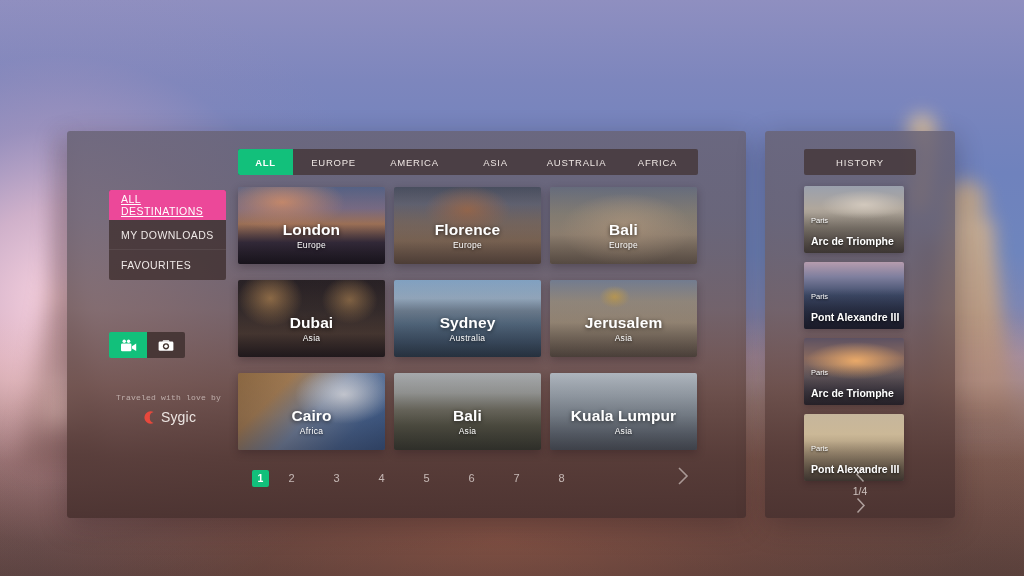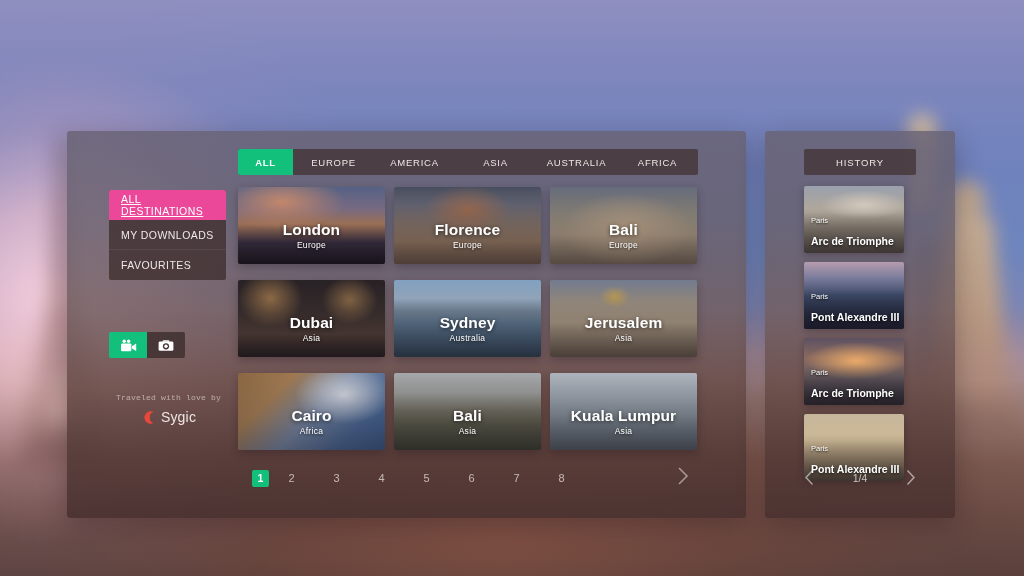--- a/index.html
+++ b/index.html
@@ -243,21 +243,21 @@
   }
   .hist-item .htext { position: absolute; left: 7px; bottom: 6px; color: #fff; }
   .hist-item .hcountry { font-size: 7.5px; text-shadow: 0 1px 2px rgba(0,0,0,.8); }
   .hist-item .hname {
     font-size: 10.5px; font-weight: bold; margin-top: 10px;
     text-shadow: 0 1px 3px rgba(0,0,0,.8);
   }
   .hist-pager {
     position: absolute; left: 39px; top: 335px; width: 112px; height: 24px;
     display: flex; align-items: center; justify-content: space-between;
-    color: rgba(240,232,228,.78); font-size: 10.5px;
+    color: rgba(240,232,228,.78); font-size: 10.5px; flex-direction: column;
   }
   .chev { cursor: pointer; }
 
   
   .ph-london{background:
     radial-gradient(ellipse 90px 40px at 30% 20%, rgba(238,162,120,.9), rgba(0,0,0,0) 70%),
     linear-gradient(180deg,#5d6c93 0%,#8b7d9a 28%,#c08a68 48%,#3c3246 72%,#17141f 100%);}
   .ph-florence{background:
     radial-gradient(ellipse 60px 34px at 50% 30%, rgba(176,120,86,.95), rgba(0,0,0,0) 72%),
     linear-gradient(180deg,#4f5668 0%,#6d7081 22%,#8a7a72 45%,#9d8169 70%,#6f5a4c 100%);}

